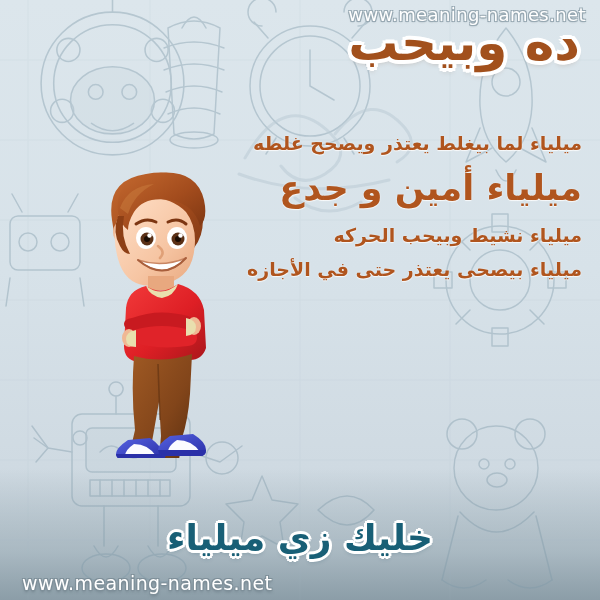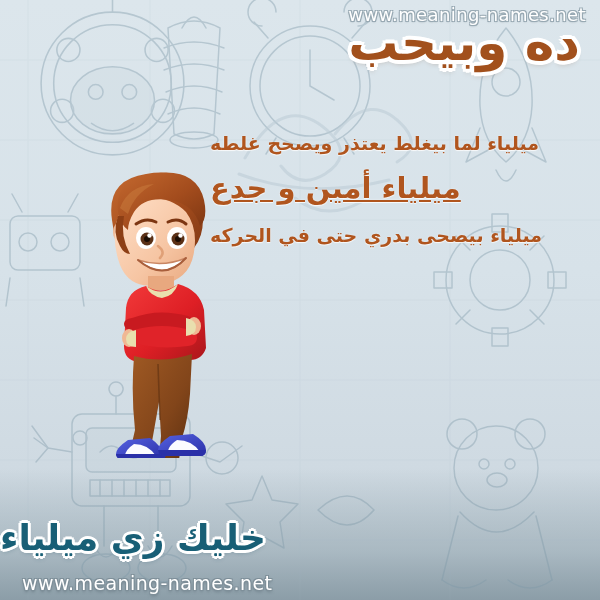--- a/index.html
+++ b/index.html
@@ -61,33 +61,33 @@
     text-shadow:
       -3px -3px 0 #fff, 3px -3px 0 #fff, -3px 3px 0 #fff, 3px 3px 0 #fff,
       -3px  0   0 #fff, 3px  0   0 #fff,  0  -3px 0 #fff,  0  3px 0 #fff,
       -4px  0   0 #fff, 4px  0   0 #fff,  0  -4px 0 #fff,  0  4px 0 #fff,
        0    4px 5px rgba(120,80,50,.25);
   }
 
   
   #lines{
     position:absolute;top:128px;right:18px;left:210px;
-    direction:rtl;text-align:left;
+    direction:rtl;text-align:right;
   }
   .line{
     white-space:nowrap;color:#b0551e;font-weight:bold;
     text-shadow:0 1px 1px rgba(255,255,255,.75), 0 0 2px rgba(255,255,255,.6);
   }
   .line.sm{font-size:19px;line-height:30px;margin-bottom:4px;}
-  .line.lg{font-size:29px;line-height:52px;margin-bottom:6px;text-decoration:underline;}
+  .line.lg{font-size:35px;line-height:52px;margin-bottom:6px;}
 
   
   #slogan{
     position:absolute;bottom:44px;left:0;right:0;
-    text-align:left;direction:rtl;
+    text-align:center;direction:rtl;
     font-size:36px;font-weight:bold;line-height:1;
     color:#185f76;white-space:nowrap;
     text-shadow:
       -2px -2px 0 #fff, 2px -2px 0 #fff, -2px 2px 0 #fff, 2px 2px 0 #fff,
       -3px  0   0 #fff, 3px  0   0 #fff,  0  -3px 0 #fff,  0  3px 0 #fff,
        0    3px 4px rgba(20,70,90,.28);
   }
 
   
   #boy{position:absolute;left:88px;top:168px;width:140px;height:290px;}
@@ -305,20 +305,21 @@
         <path d="M82 268 q-12 8 -12 14 q0 6 10 6 l32 0 q6 0 6 -6 q0 -8 -13 -16 z" fill="url(#shoeG)"></path>
         <path d="M89 272 q15 0 23 12 q-4 4 -12 4 l-19 0 q-4 -8 8 -16 z" fill="#fbfbff"></path>
         <path d="M70 282 l48 0 q0 6 -6 6 l-34 0 q-8 0 -8 -6 z" fill="#2a30a8"></path>
       </g>
     </svg>
   </div>
 
   <div id="lines">
     <div class="line sm">ميلياء لما بيغلط يعتذر ويصحح غلطه</div>
     <div class="line lg">ميلياء أمين و جدع</div>
-    <div class="line sm">ميلياء بيصحى بدري حتى في الحركه</div>
+    <div class="line sm">ميلياء نشيط وبيحب الحركه</div>
+    <div class="line sm">ميلياء بيصحى يعتذر حتى في الأجازه</div>
   </div>
 
   <div id="slogan">خليك زي ميلياء</div>
 
   <div class="wm" id="wm-bottom">www.meaning-names.net</div>
 
 </div>
 
 </body></html>

